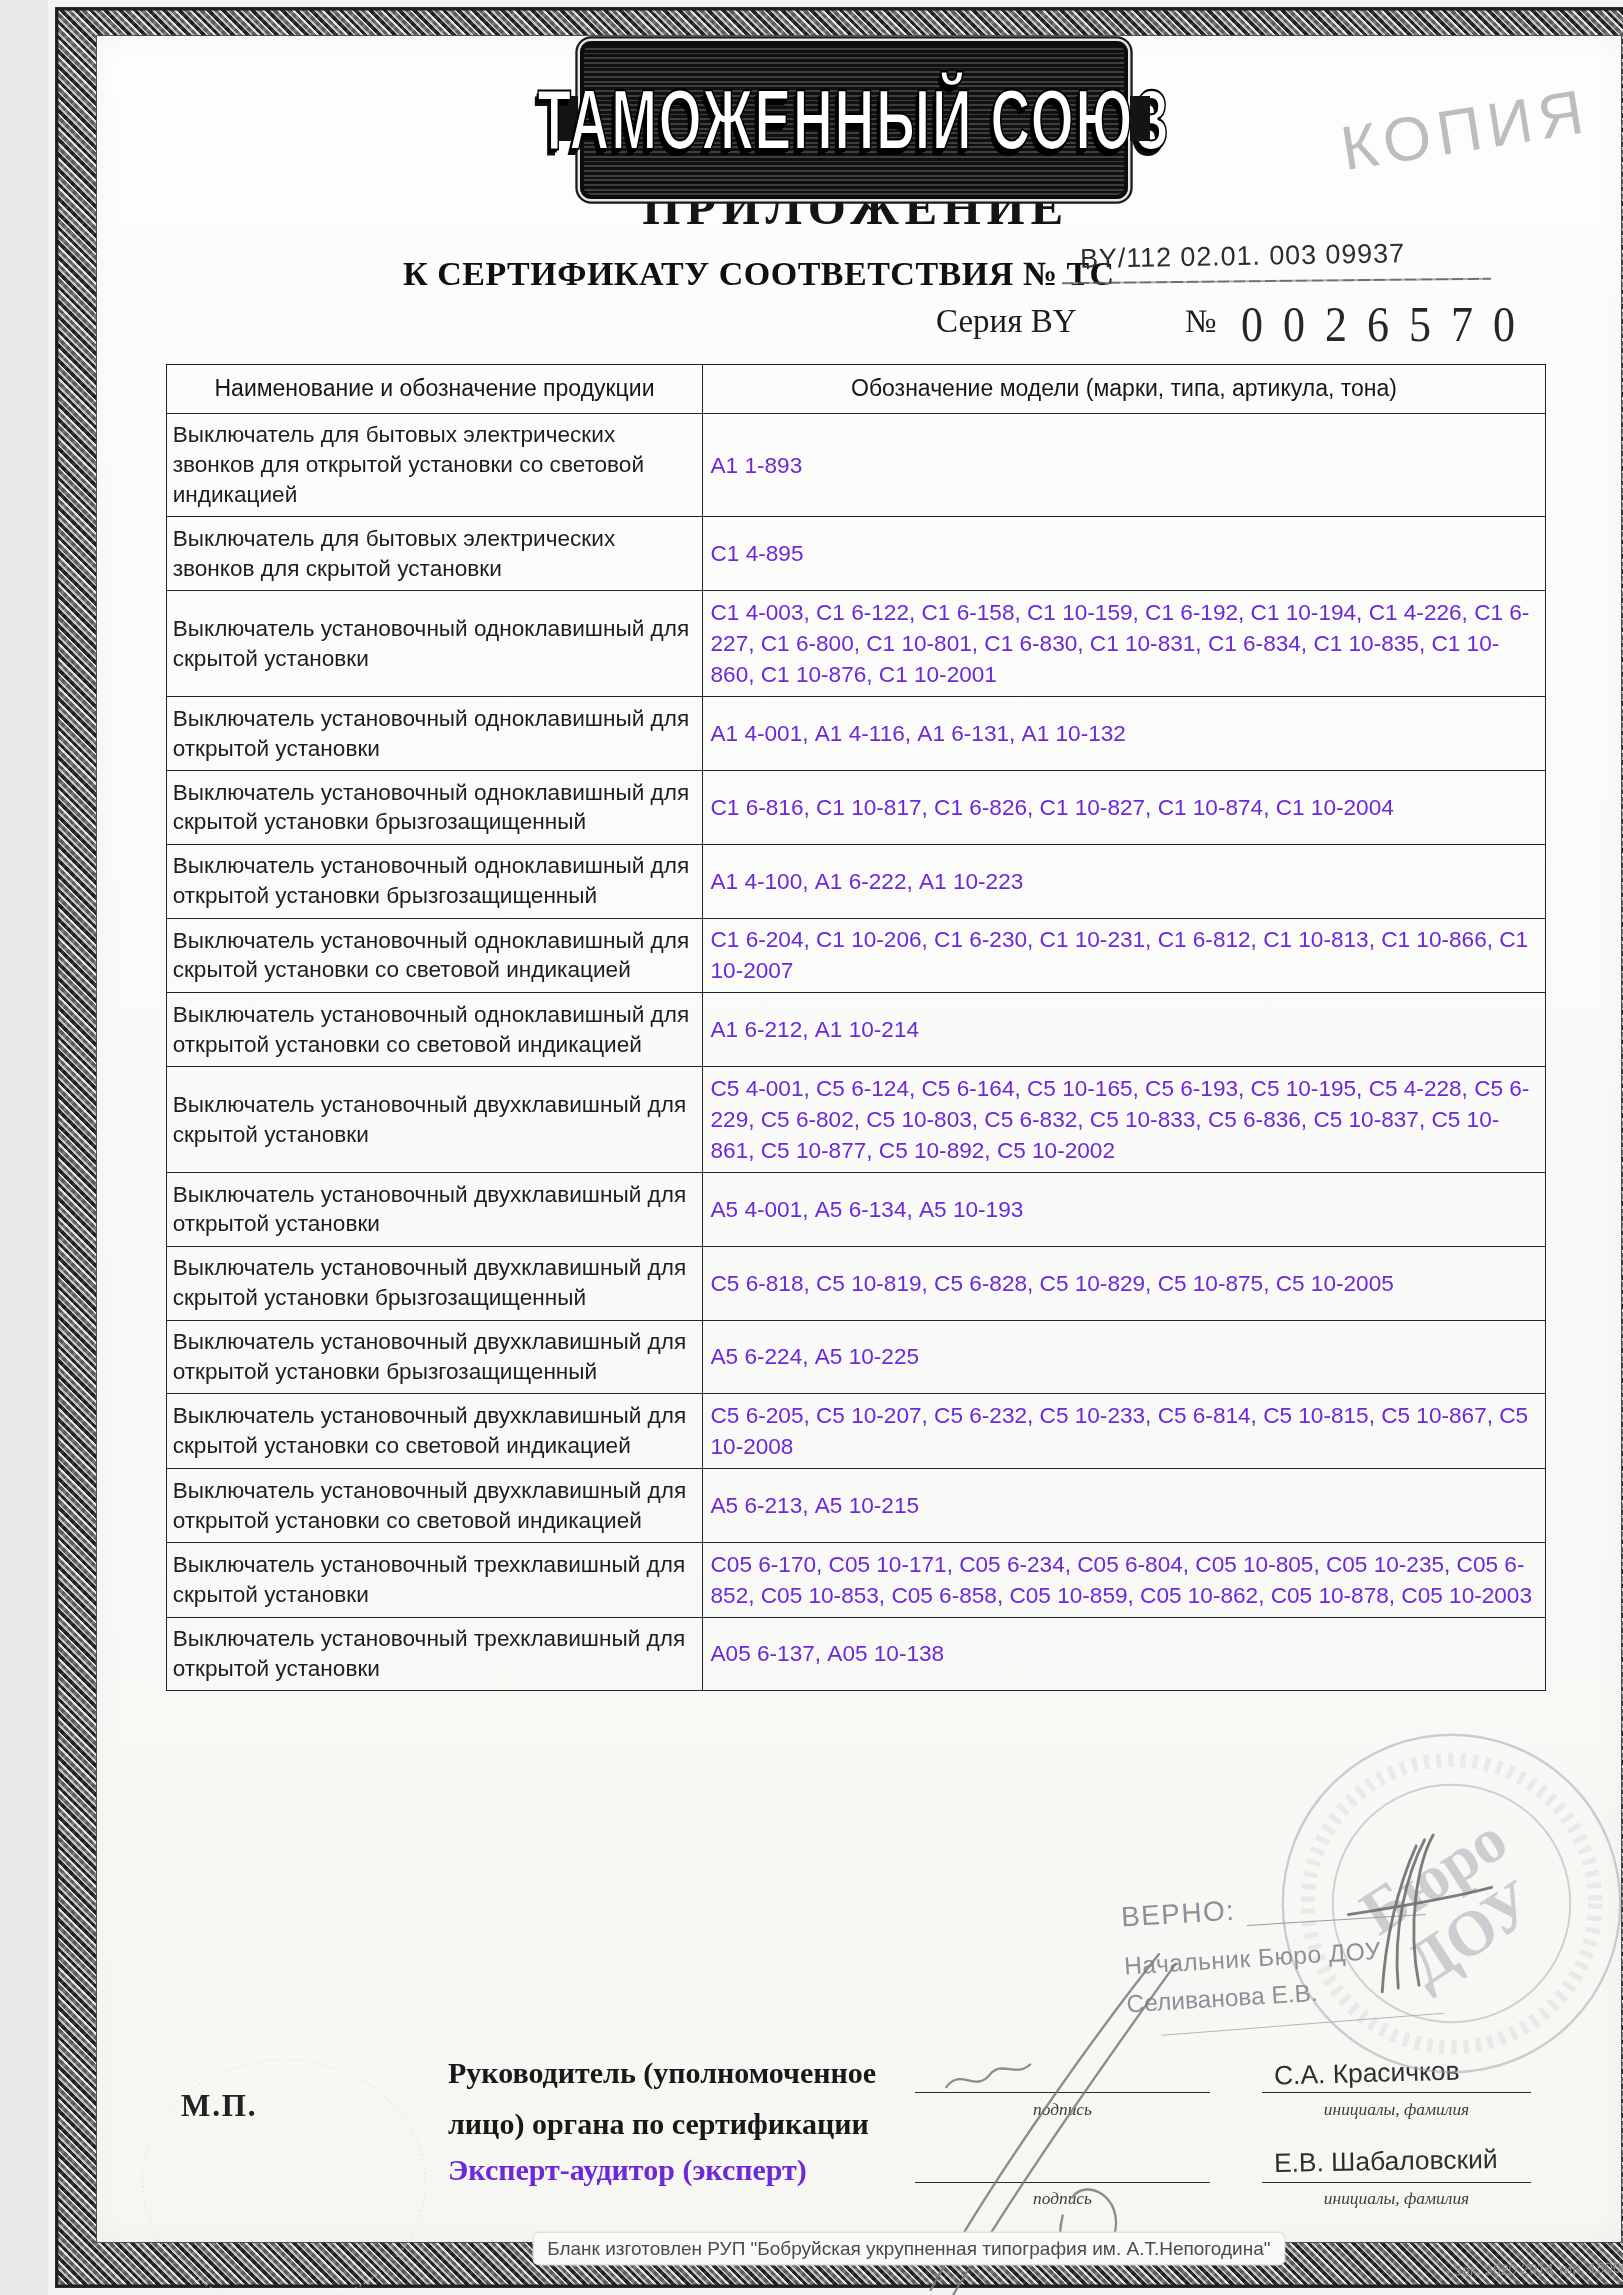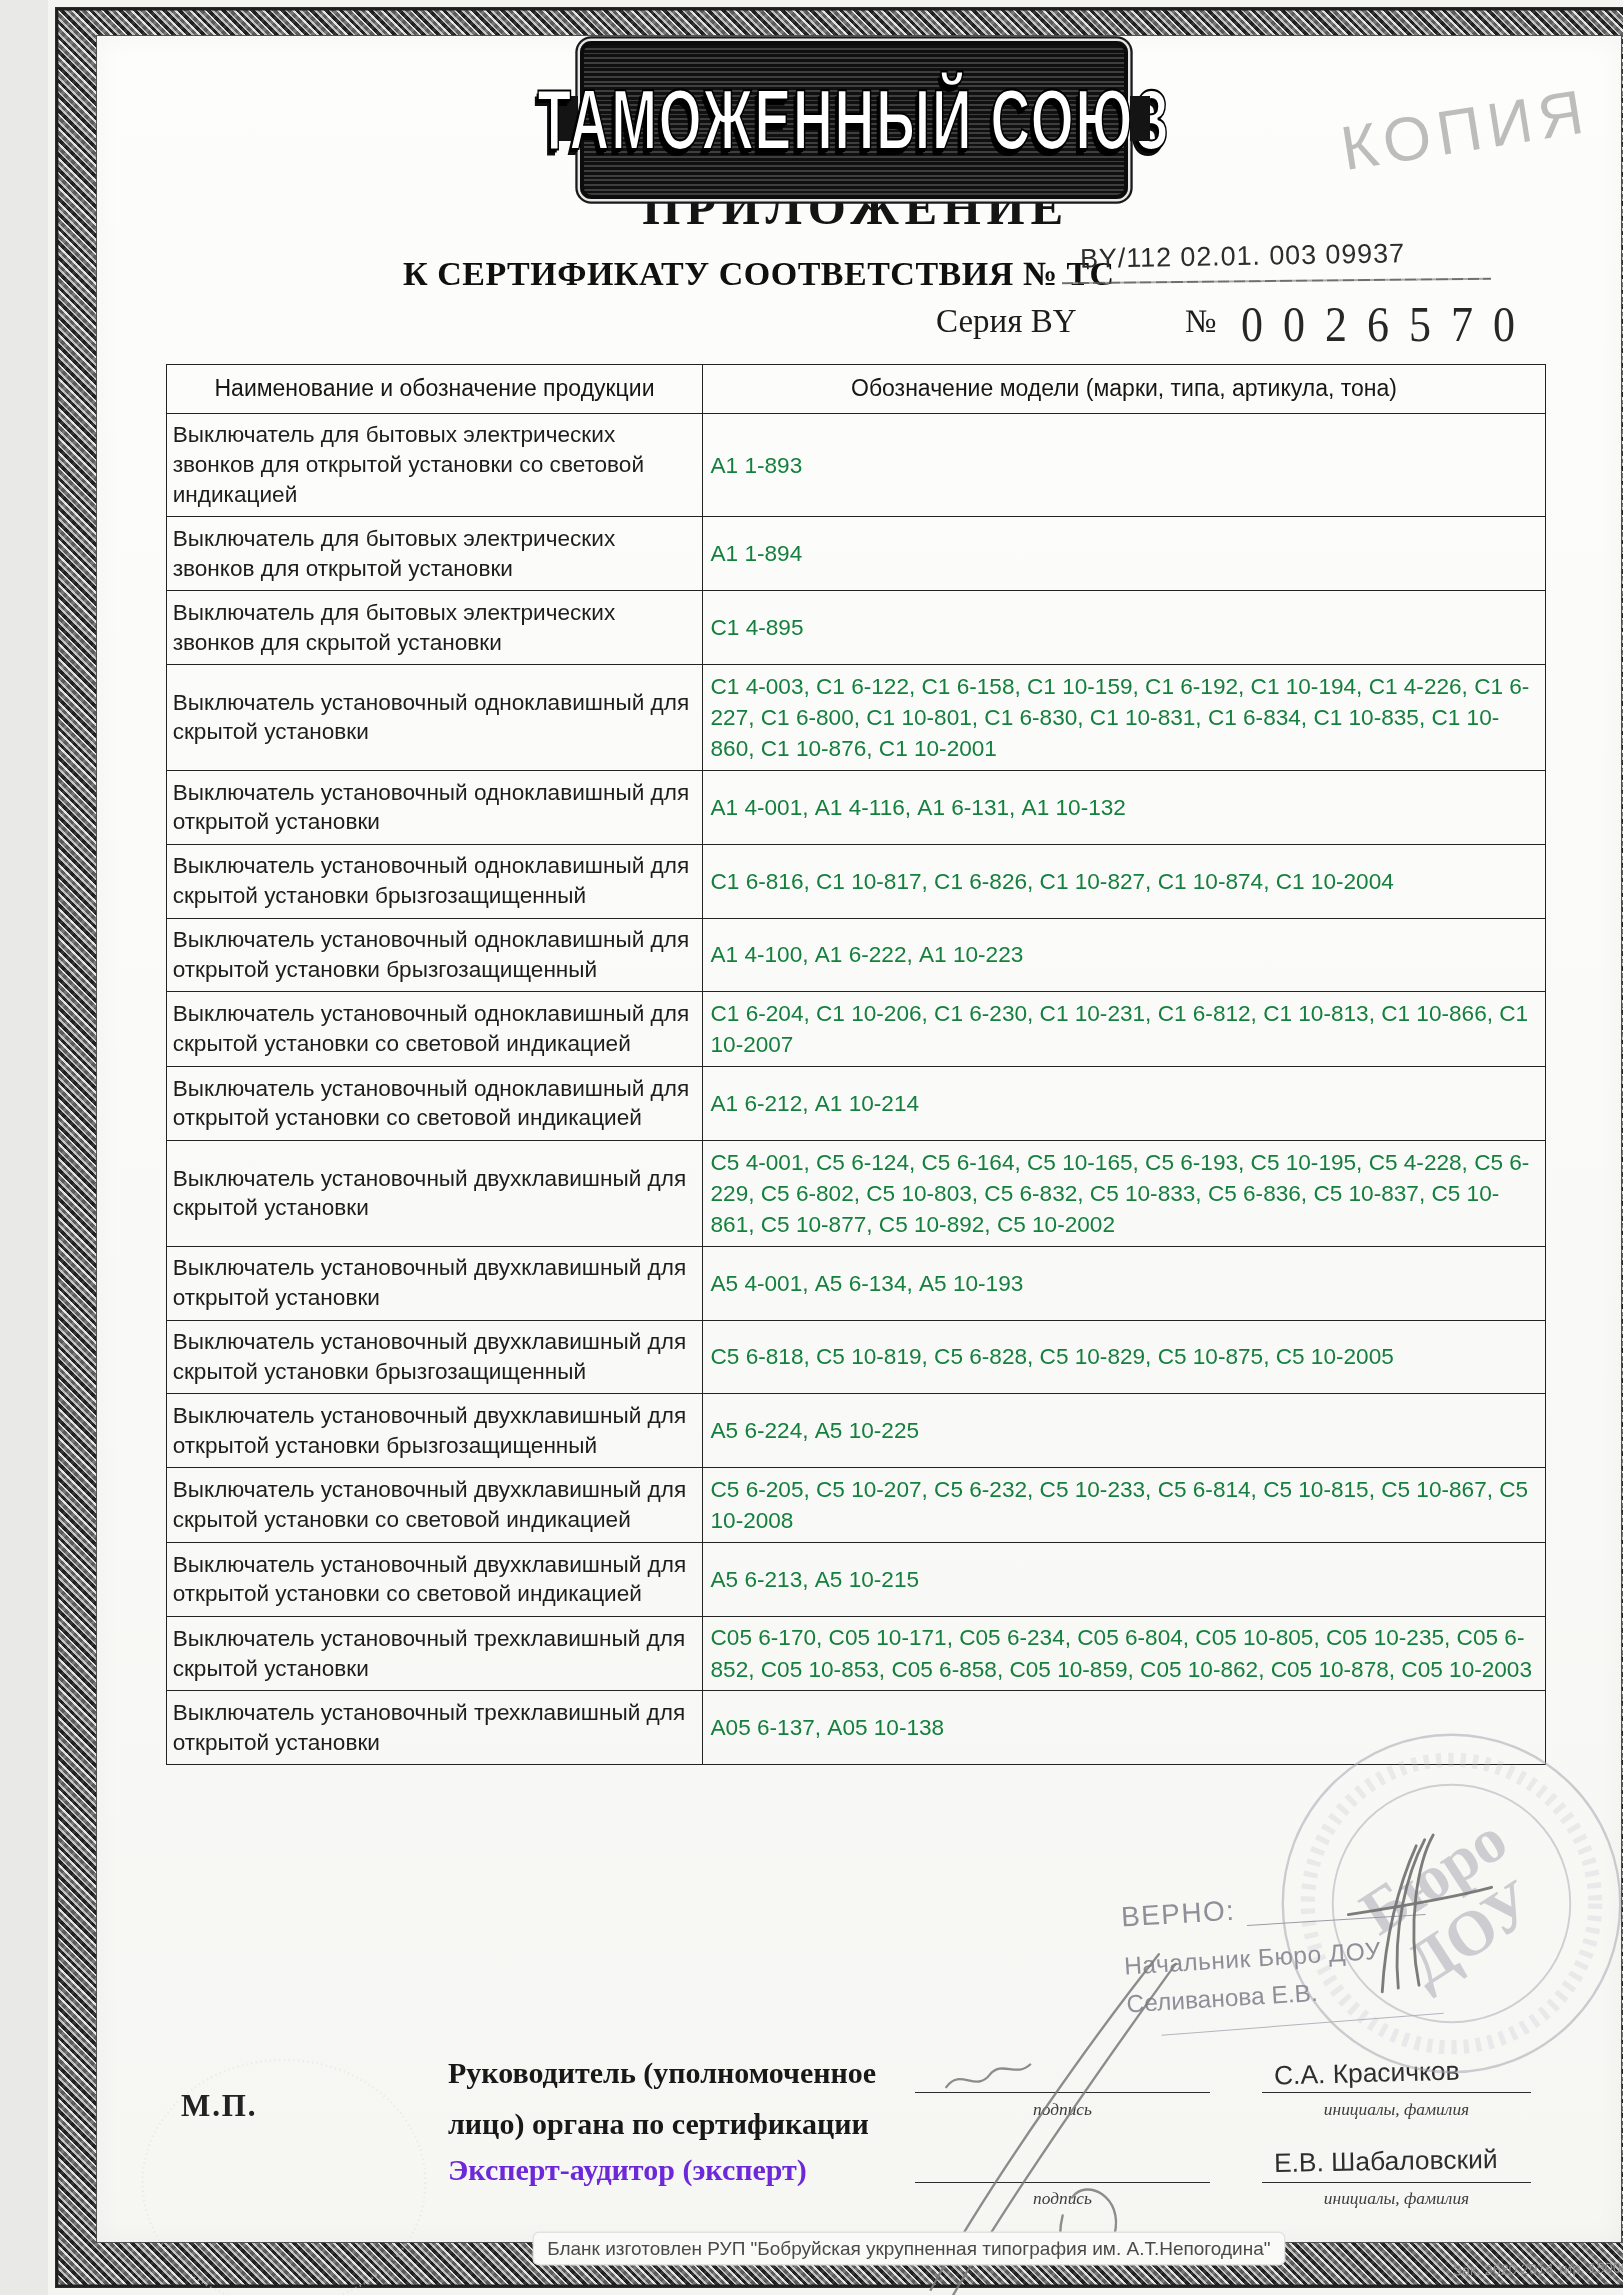--- a/index.html
+++ b/index.html
@@ -43,21 +43,21 @@
     font-size:33px;color:#1c1c1c;}
   .series-number{position:absolute;left:1193px;top:295px;z-index:2;font-family:"Liberation Serif",serif;
     font-size:44px;letter-spacing:20px;color:#272727;transform:scaleY(1.14);transform-origin:top left;white-space:nowrap;}
   
   table.products{position:absolute;left:118px;top:364px;width:1379px;z-index:1;
     border-collapse:collapse;table-layout:fixed;}
   table.products col.c1{width:536px;} table.products col.c2{width:843px;}
   table.products th,table.products td{border:1.9px solid #232323;vertical-align:middle;}
   table.products th{font-size:23px;font-weight:400;padding:10.4px 6.6px;text-align:center;color:#161616;}
   td.name-cell{font-size:22.6px;line-height:1.32;padding:6.6px 6.6px 6.6px 5.7px;color:#1d1d1d;}
-  td.models-cell{font-size:22.6px;line-height:1.38;padding:5.7px 8.5px 5.7px 7.5px;color:#15803d;}
+  td.models-cell{font-size:22.6px;line-height:1.38;padding:5.7px 8.5px 5.7px 7.5px;color:#6d28d9;}
   
   .verno{position:absolute;left:1076px;top:1890px;width:377px;z-index:6;transform:rotate(-3.5deg);
     color:#8f8f99;}
   .verno .row1{display:flex;align-items:flex-end;font-size:28px;letter-spacing:1.4px;}
   .verno .row1 .line{flex:0 0 179px;border-bottom:1.9px solid #9b9ba5;margin-left:10.4px;height:24.5px;}
   .verno .pos{margin-top:19px;font-size:24.5px;letter-spacing:0.5px;}
   .verno .person{margin-top:10.4px;font-size:24.5px;}
   .verno .line2{width:283px;border-bottom:1.4px solid #b3b3bd;margin:16px 0 0 33px;transform:rotate(-1deg);}
   
   .round-stamp{position:absolute;left:1215px;top:1715px;z-index:5;opacity:.55;pointer-events:none;}
@@ -127,24 +127,20 @@
         <th>Наименование и обозначение продукции</th>
         <th>Обозначение модели (марки, типа, артикула, тона)</th>
       </tr>
     </thead>
     <tbody>
         <tr>
           <td class="name-cell">Выключатель для бытовых электрических звонков для открытой установки со световой индикацией</td>
           <td class="models-cell">А1 1-893</td>
         </tr>
         <tr>
-          <td class="name-cell">Выключатель для бытовых электрических звонков для открытой установки</td>
-          <td class="models-cell">А1 1-894</td>
-        </tr>
-        <tr>
           <td class="name-cell">Выключатель для бытовых электрических звонков для скрытой установки</td>
           <td class="models-cell">С1 4-895</td>
         </tr>
         <tr>
           <td class="name-cell">Выключатель установочный одноклавишный для скрытой установки</td>
           <td class="models-cell">С1 4-003, С1 6-122, С1 6-158, С1 10-159, С1 6-192, С1 10-194, С1 4-226, С1 6-227, С1 6-800, С1 10-801, С1 6-830, С1 10-831, С1 6-834, С1 10-835, С1 10-860, С1 10-876, С1 10-2001</td>
         </tr>
         <tr>
           <td class="name-cell">Выключатель установочный одноклавишный для открытой установки</td>
           <td class="models-cell">А1 4-001, А1 4-116, А1 6-131, А1 10-132</td>

